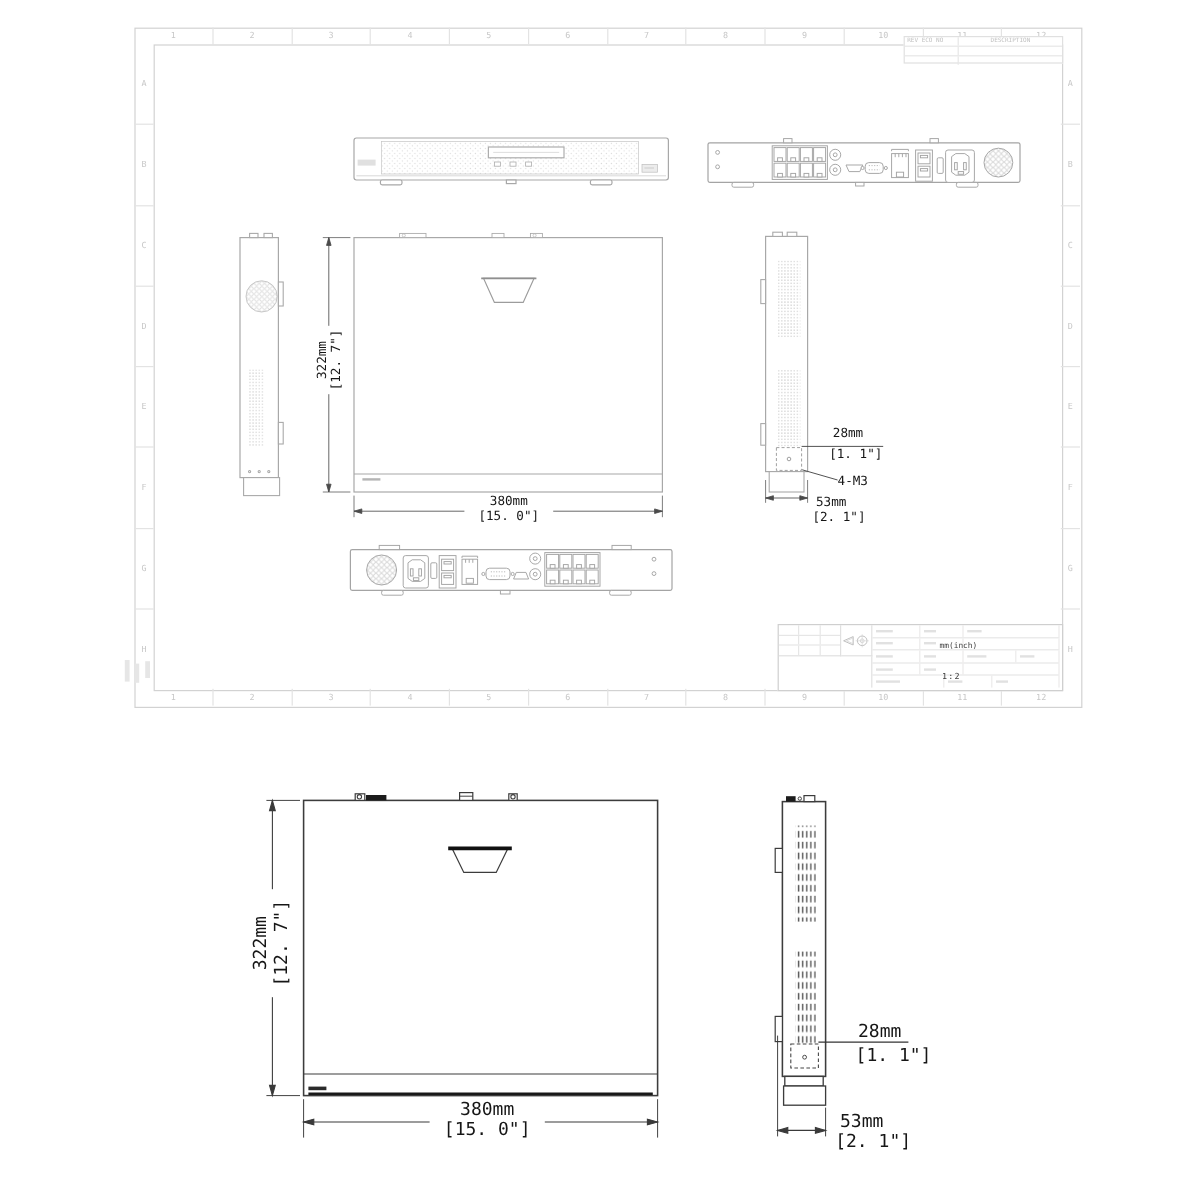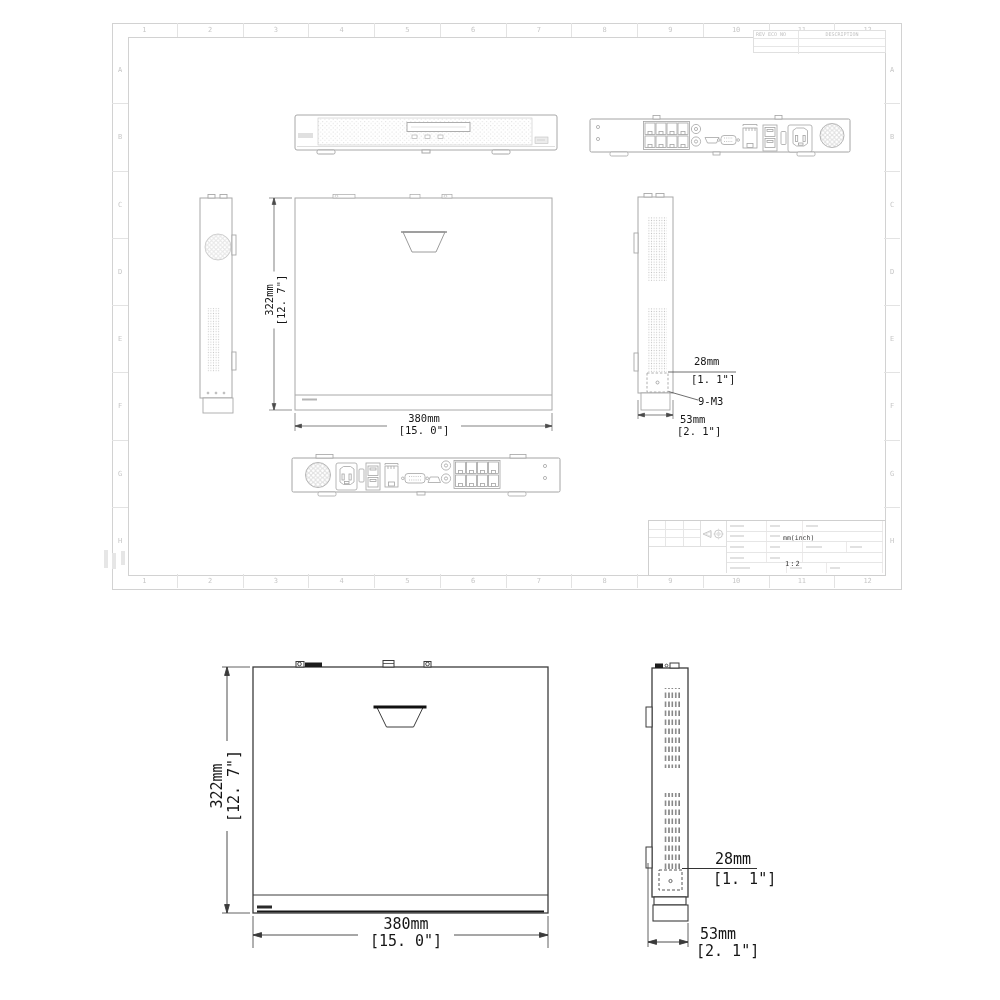--- a/index.html
+++ b/index.html
@@ -503,21 +503,21 @@
     <div class="dim s bg" style="left:387px;top:425px;width:74px;">
       <span>[15. 0"]</span>
     </div>
     <div class="dim s la" style="left:694px;top:356px;">
         <span>28mm</span>
       </div>
     <div class="dim s la" style="left:691px;top:374px;">
         <span>[1. 1"]</span>
       </div>
     <div class="dim s la" style="left:698px;top:396px;">
-        <span>9-M3</span>
+        <span>4-M3</span>
       </div>
     <div class="dim s la" style="left:680px;top:414px;">
         <span>53mm</span>
       </div>
     <div class="dim s la" style="left:677px;top:426px;">
         <span>[2. 1"]</span>
       </div>
   </div>
 
   <svg class="view" style="left:213px;top:655px;" width="345" height="305" viewBox="0 0 345 305">

